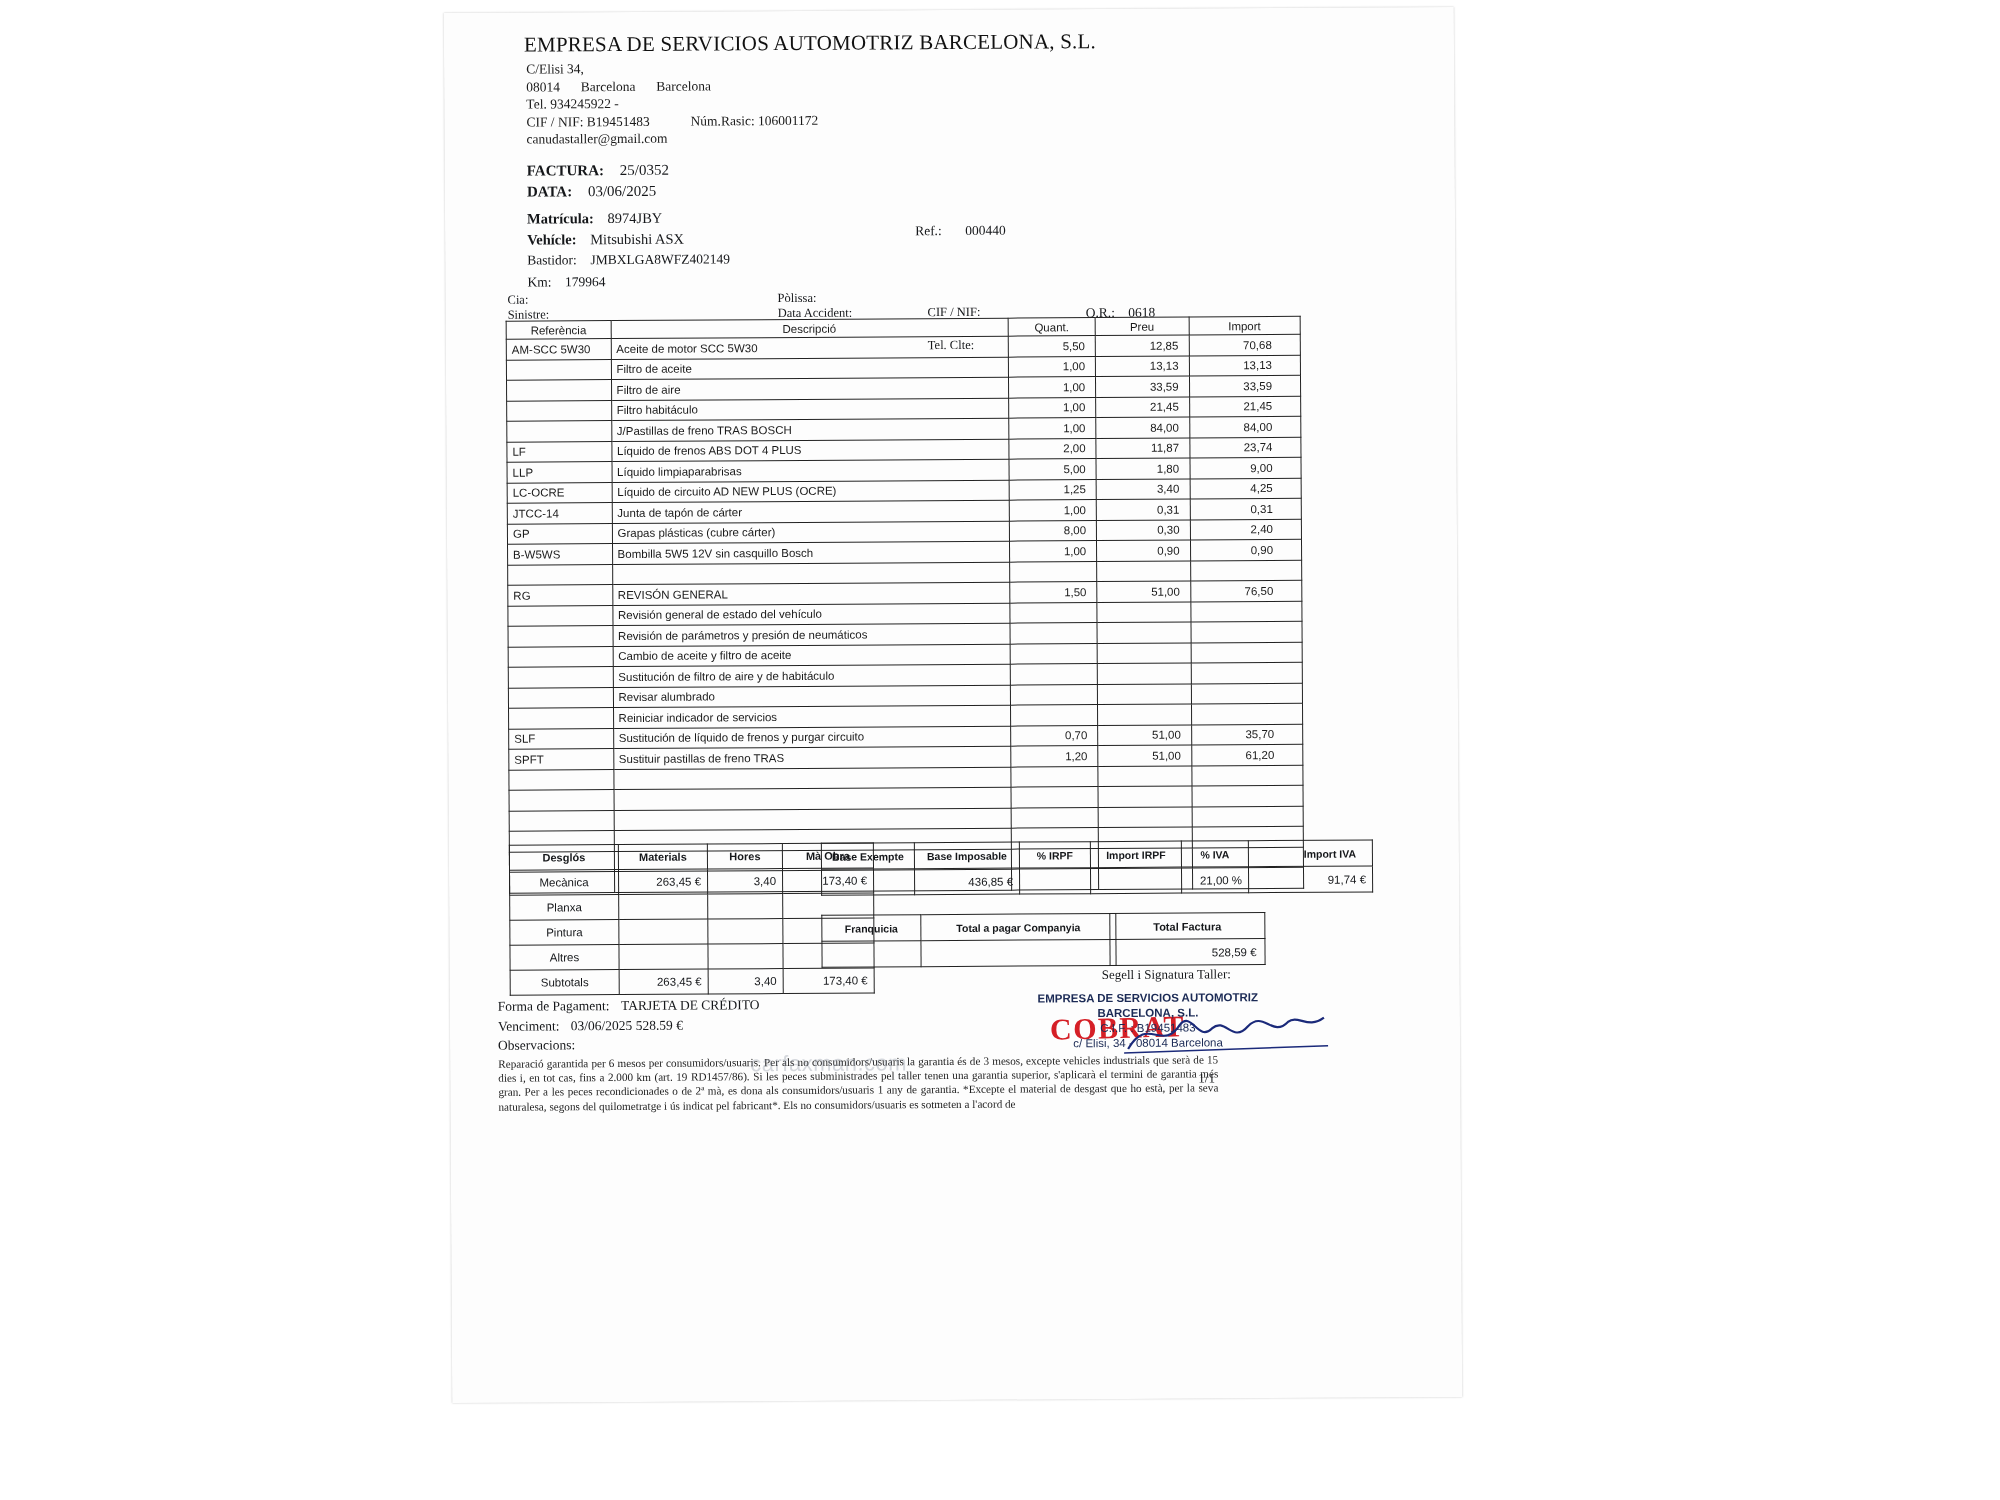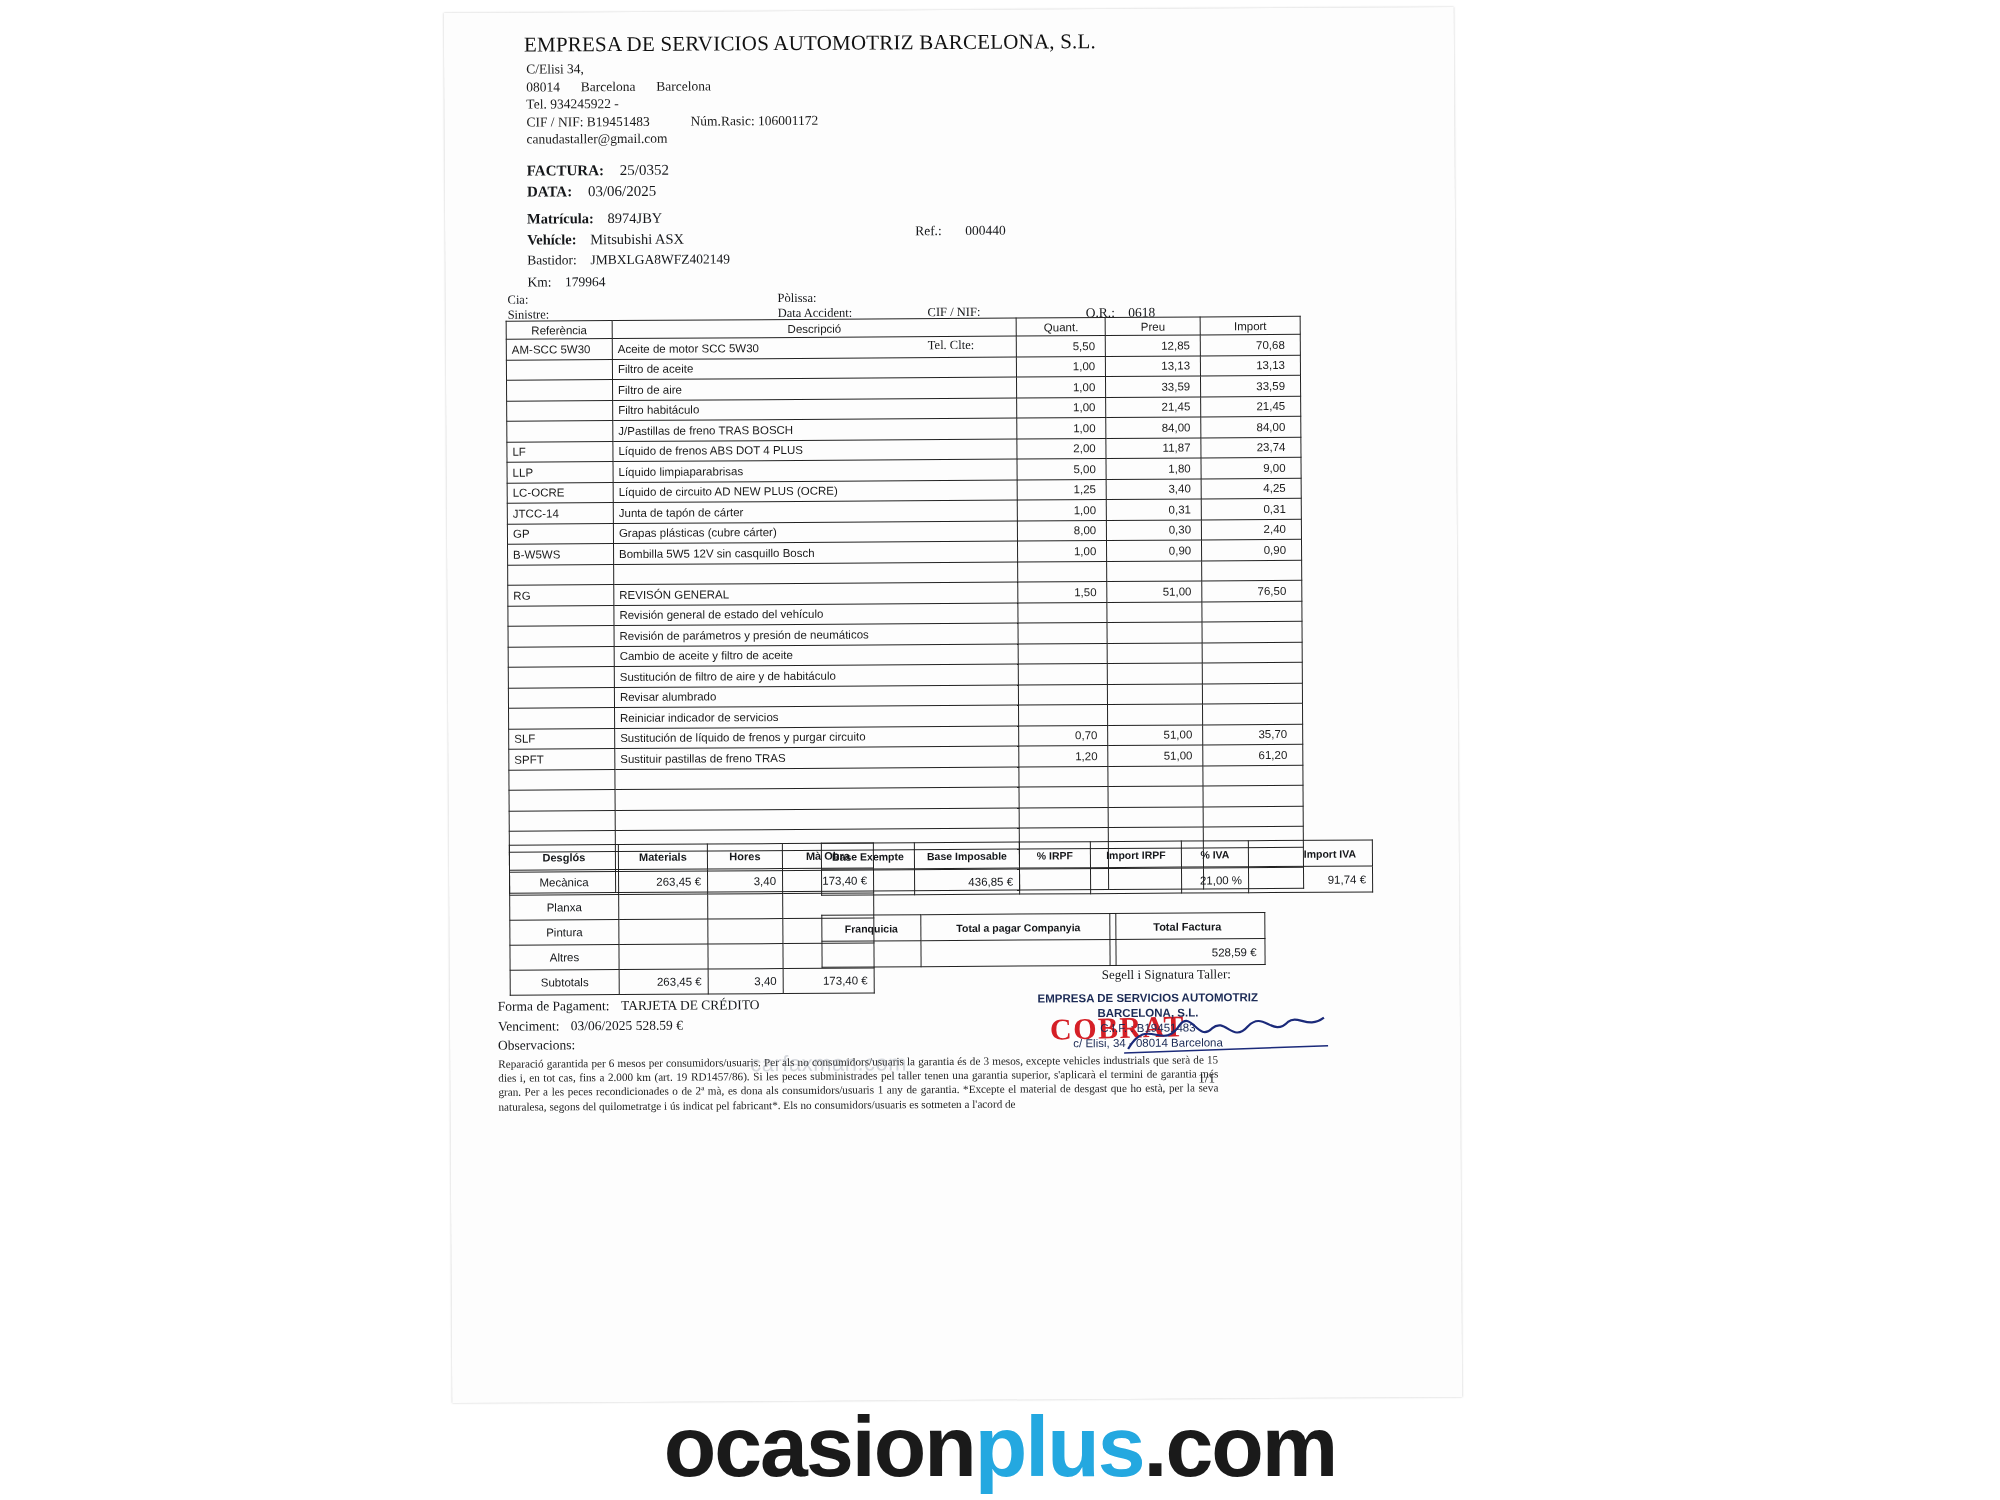--- a/index.html
+++ b/index.html
@@ -127,21 +127,21 @@
   }
   #items thead th {
     text-align: center;
     font-size: 11.5px;
     height: 17px;
   }
   #items td.ref { width: 94px; }
   #items td.desc { width: 390px; }
   #items td.num { width: 72px; text-align: right; padding-right: 10px; }
   #items td.price { width: 78px; text-align: right; padding-right: 10px; }
-  #items td.amount { width: 78px; text-align: right; padding-right: 15px; }
+  #items td.amount { width: 78px; text-align: right; padding-right: 28px; }
 
   
   #desglos {
     position: absolute;
     left: 60px; top: 832px;
     border-collapse: collapse;
     font-size: 11.5px;
   }
   #desglos th, #desglos td {
     border: 1px solid #222;
@@ -702,17 +702,14 @@
         <path d="M2 44 L 206 38" stroke="#1b2a7a" stroke-width="1.6" fill="none"></path>
       </svg>
 
       <div id="legal">Reparació garantida per 6 mesos per consumidors/usuaris. Per als no consumidors/usuaris la garantia és de 3 mesos, excepte vehicles industrials que serà de 15 dies i, en tot cas, fins a 2.000 km (art. 19 RD1457/86). Si les peces subministrades pel taller tenen una garantia superior, s'aplicarà el termini de garantia més gran. Per a les peces recondicionades o de 2ª mà, es dona als consumidors/usuaris 1 any de garantia. *Excepte el material de desgast que ho està, per la seva naturalesa, segons del quilometratge i ús indicat pel fabricant*. Els no consumidors/usuaris es sotmeten a l'acord de</div>
       <div id="pageno">1/1</div>
       <div id="watermark">carfaxman.com</div>
 
     </div>
   </div>
 
-  <div id="brand">
-    <span class="b1">ocasion</span><span class="b2">plus</span><span class="b3">.com</span>
-  </div>
 
 </div>
 
 </body></html>

